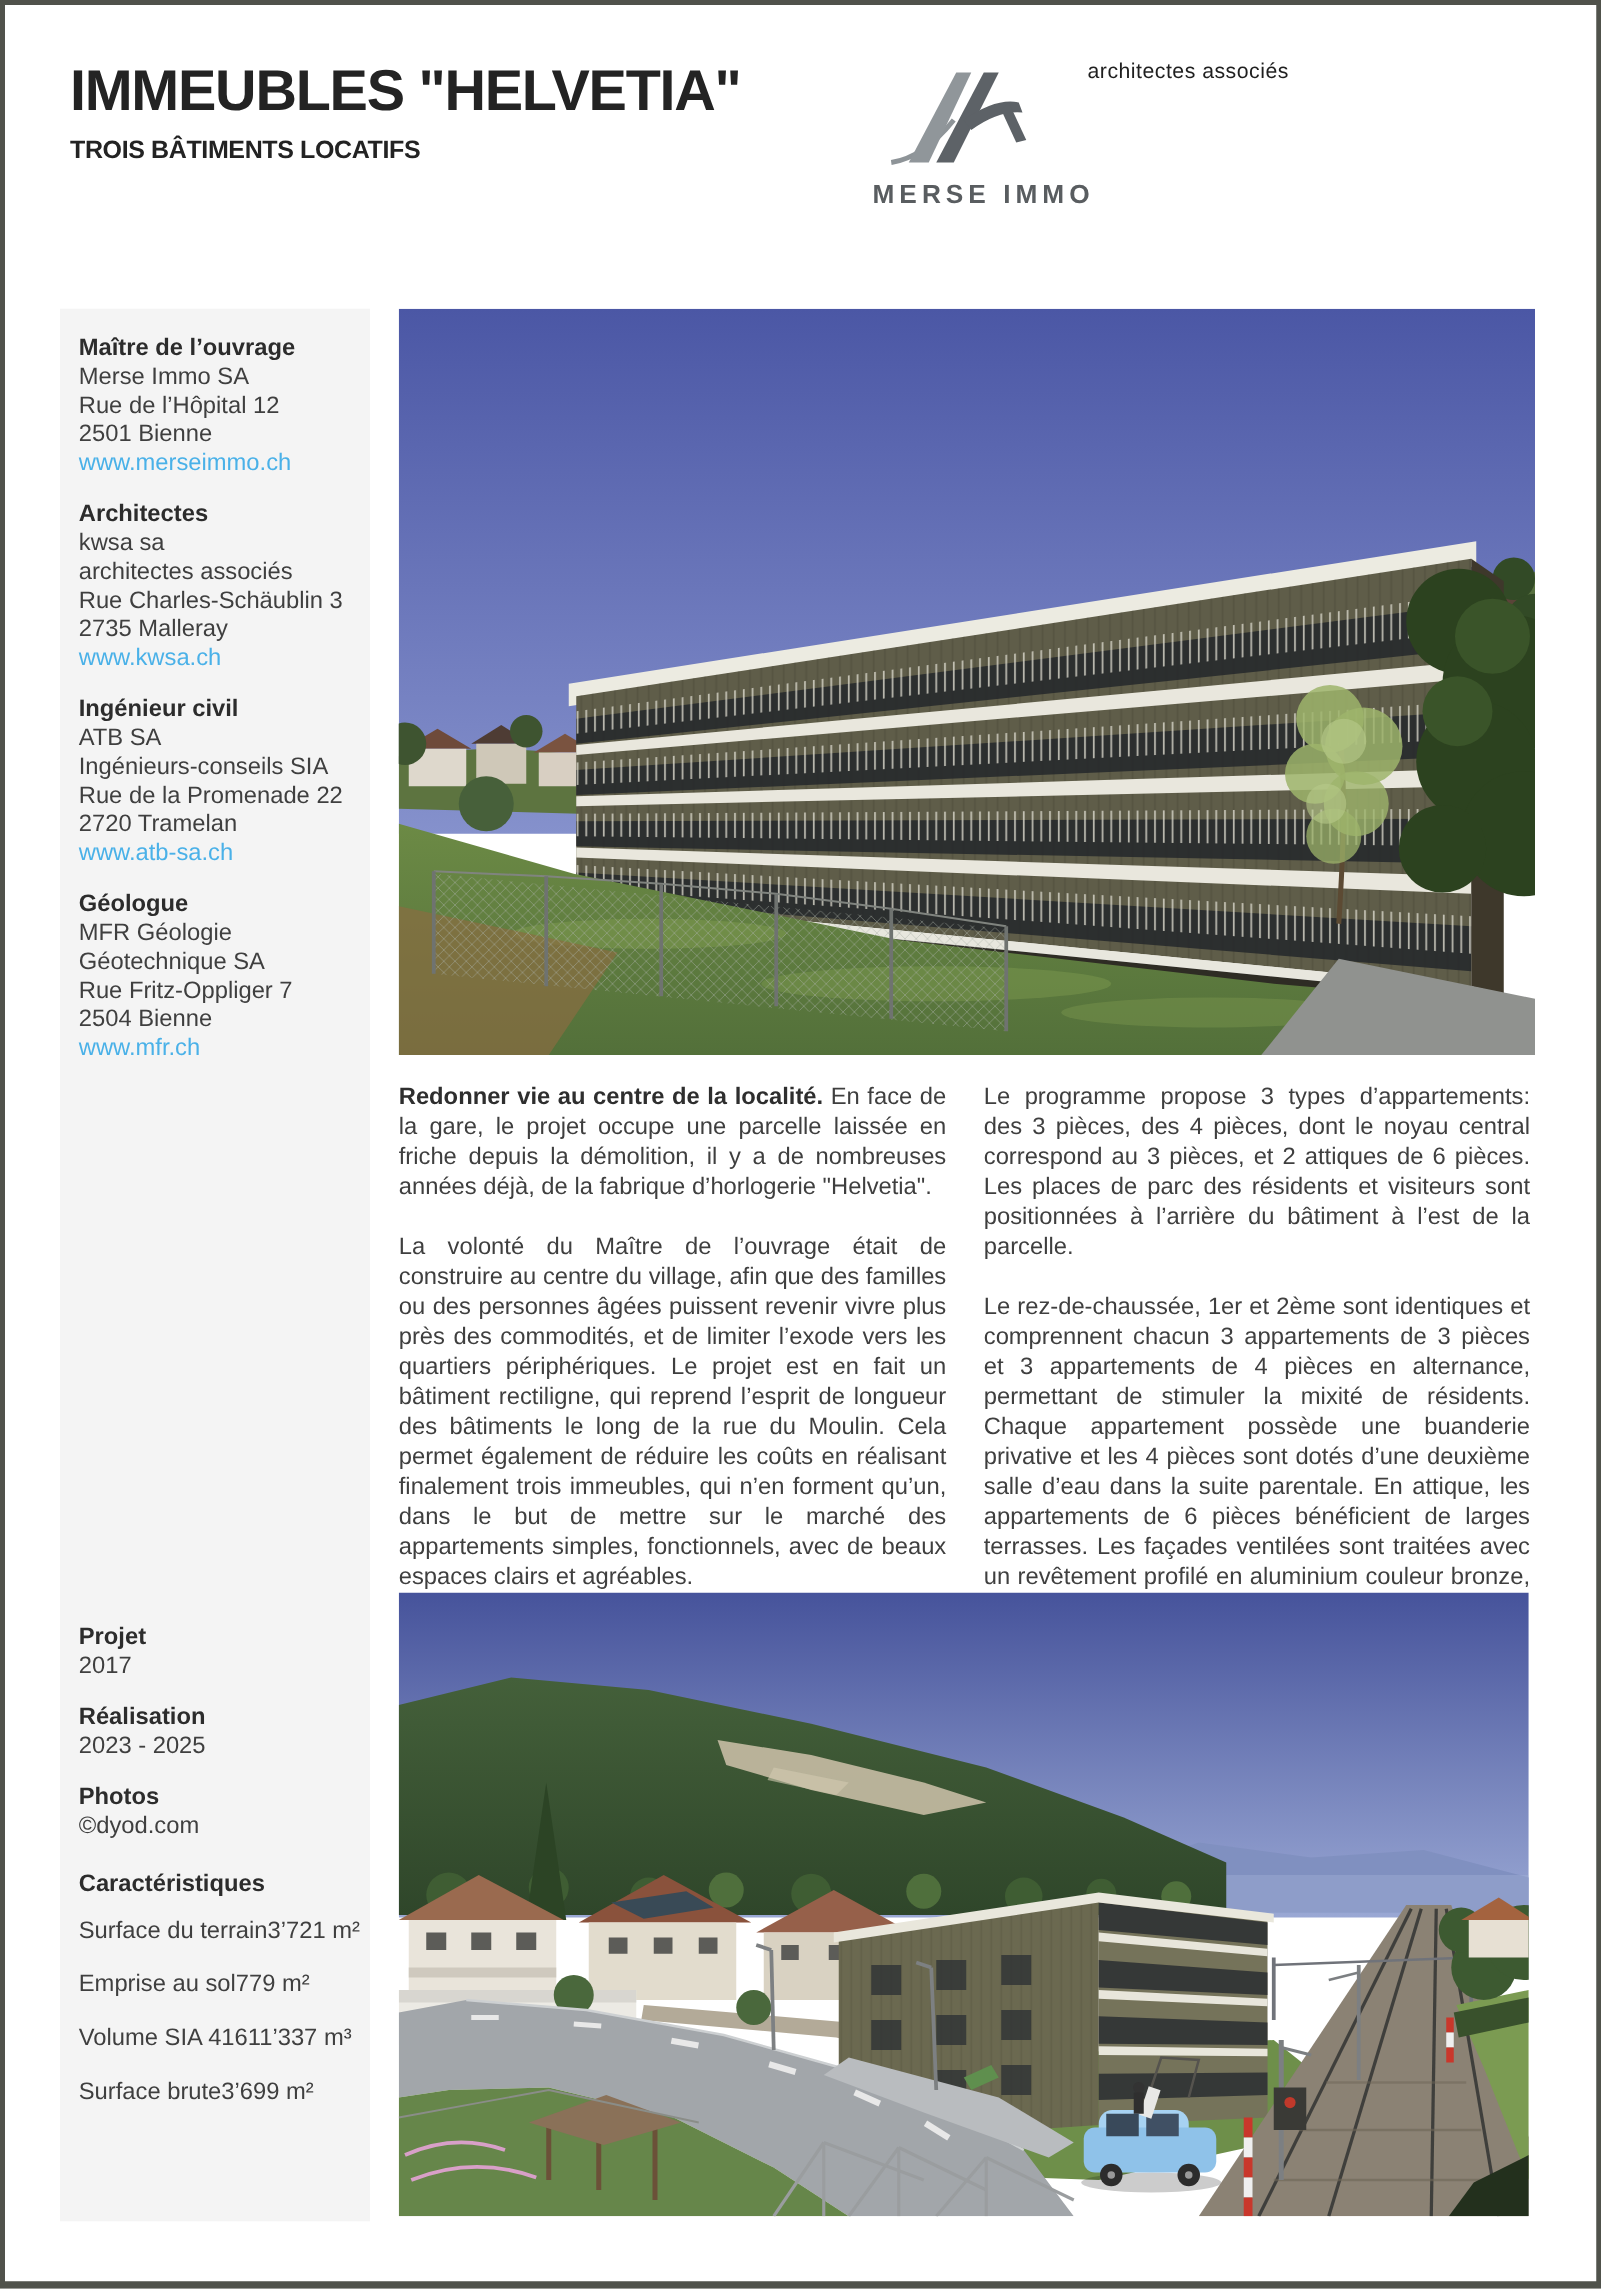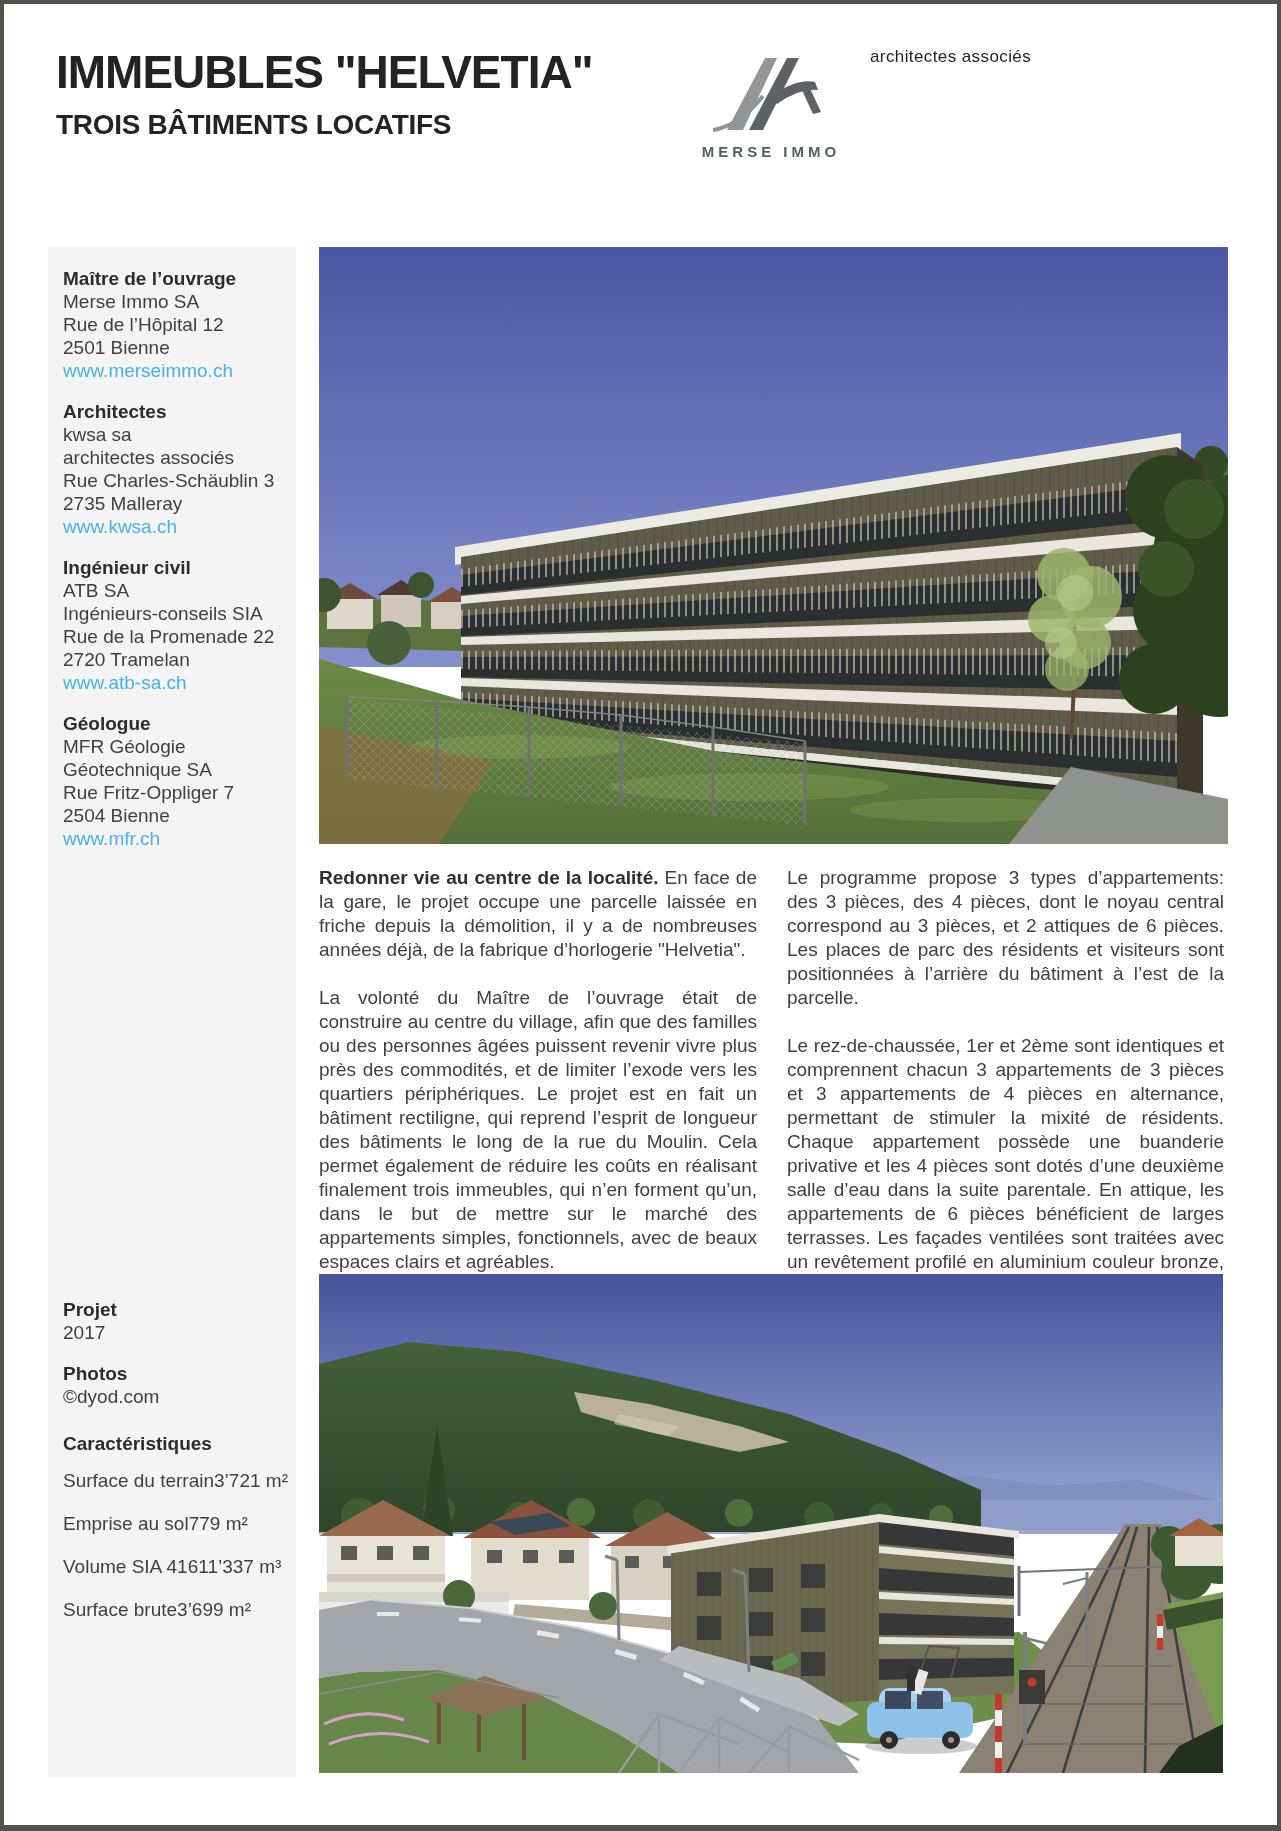--- a/index.html
+++ b/index.html
@@ -4,26 +4,26 @@
 <style>
   html,body{margin:0;padding:0;background:#e8e8e8;}
   .page{
     position:relative; width:1281px; height:1831px; background:#ffffff;
     border:4px solid #50524b; border-bottom-width:6px; box-sizing:border-box;
     font-family:"Liberation Sans", sans-serif; overflow:hidden;
   }
   
   .header{position:absolute; left:52px; top:44px;}
   .title{font-size:46px; font-weight:bold; letter-spacing:-1px; color:#232323; margin:0 0 13px 0; line-height:1.05;}
-  .subtitle{font-size:28px; font-weight:bold; letter-spacing:-0.3px; color:#232323; margin:0 0 17px 0;}
+  .subtitle{font-size:20px; font-weight:bold; letter-spacing:-0.3px; color:#232323; margin:0 0 17px 0;}
   .location{font-size:23px; color:#3a3a3a;}
   .location .canton{font-weight:bold; color:#2b2b2b;}
   
   .logo-merse{position:absolute; left:694px; top:48px; width:146px; text-align:center;}
-  .merse-text{font-size:15px; font-weight:bold; letter-spacing:4px; color:#595d60; margin-top:5px; white-space:nowrap;}
+  .merse-text{font-size:21px; font-weight:bold; letter-spacing:4px; color:#595d60; margin-top:5px; white-space:nowrap;}
   .logo-kwsa{position:absolute; left:866px; top:36px; width:330px;}
   .kwsa-letters{font-size:62px; font-weight:bold; color:#2a2b2d; line-height:1; white-space:nowrap;}
   .kwsa-letters span{margin-right:17px;}
   .kwsa-letters span:last-child{margin-right:0; color:#c44f28;}
   .kwsa-tagline{font-size:17px; color:#1f1f1f; letter-spacing:0.4px; margin-top:7px;}
   
   .sidebar{
     position:absolute; left:44px; top:243px; width:248px; height:1530px;
     background:#f4f4f4; box-sizing:border-box; padding:20px 7px 0 15px;
     font-size:19px; line-height:23px; color:#3f3f3f;
@@ -111,20 +111,24 @@
     </div>
 
     <div class="sb-spacer"></div>
 
 
     <div class="sb-section">
       <div class="sb-heading">Projet</div>
       <div>2017</div>
     </div>
 
+    <div class="sb-section">
+      <div class="sb-heading">Réalisation</div>
+      <div>2023 - 2025</div>
+    </div>
 
     <div class="sb-section">
       <div class="sb-heading">Photos</div>
       <div>©dyod.com</div>
     </div>
 
     <div class="sb-char">
       <div class="sb-heading">Caractéristiques</div>
       <div class="char-row">
         <span class="char-label">Surface du terrain</span>

